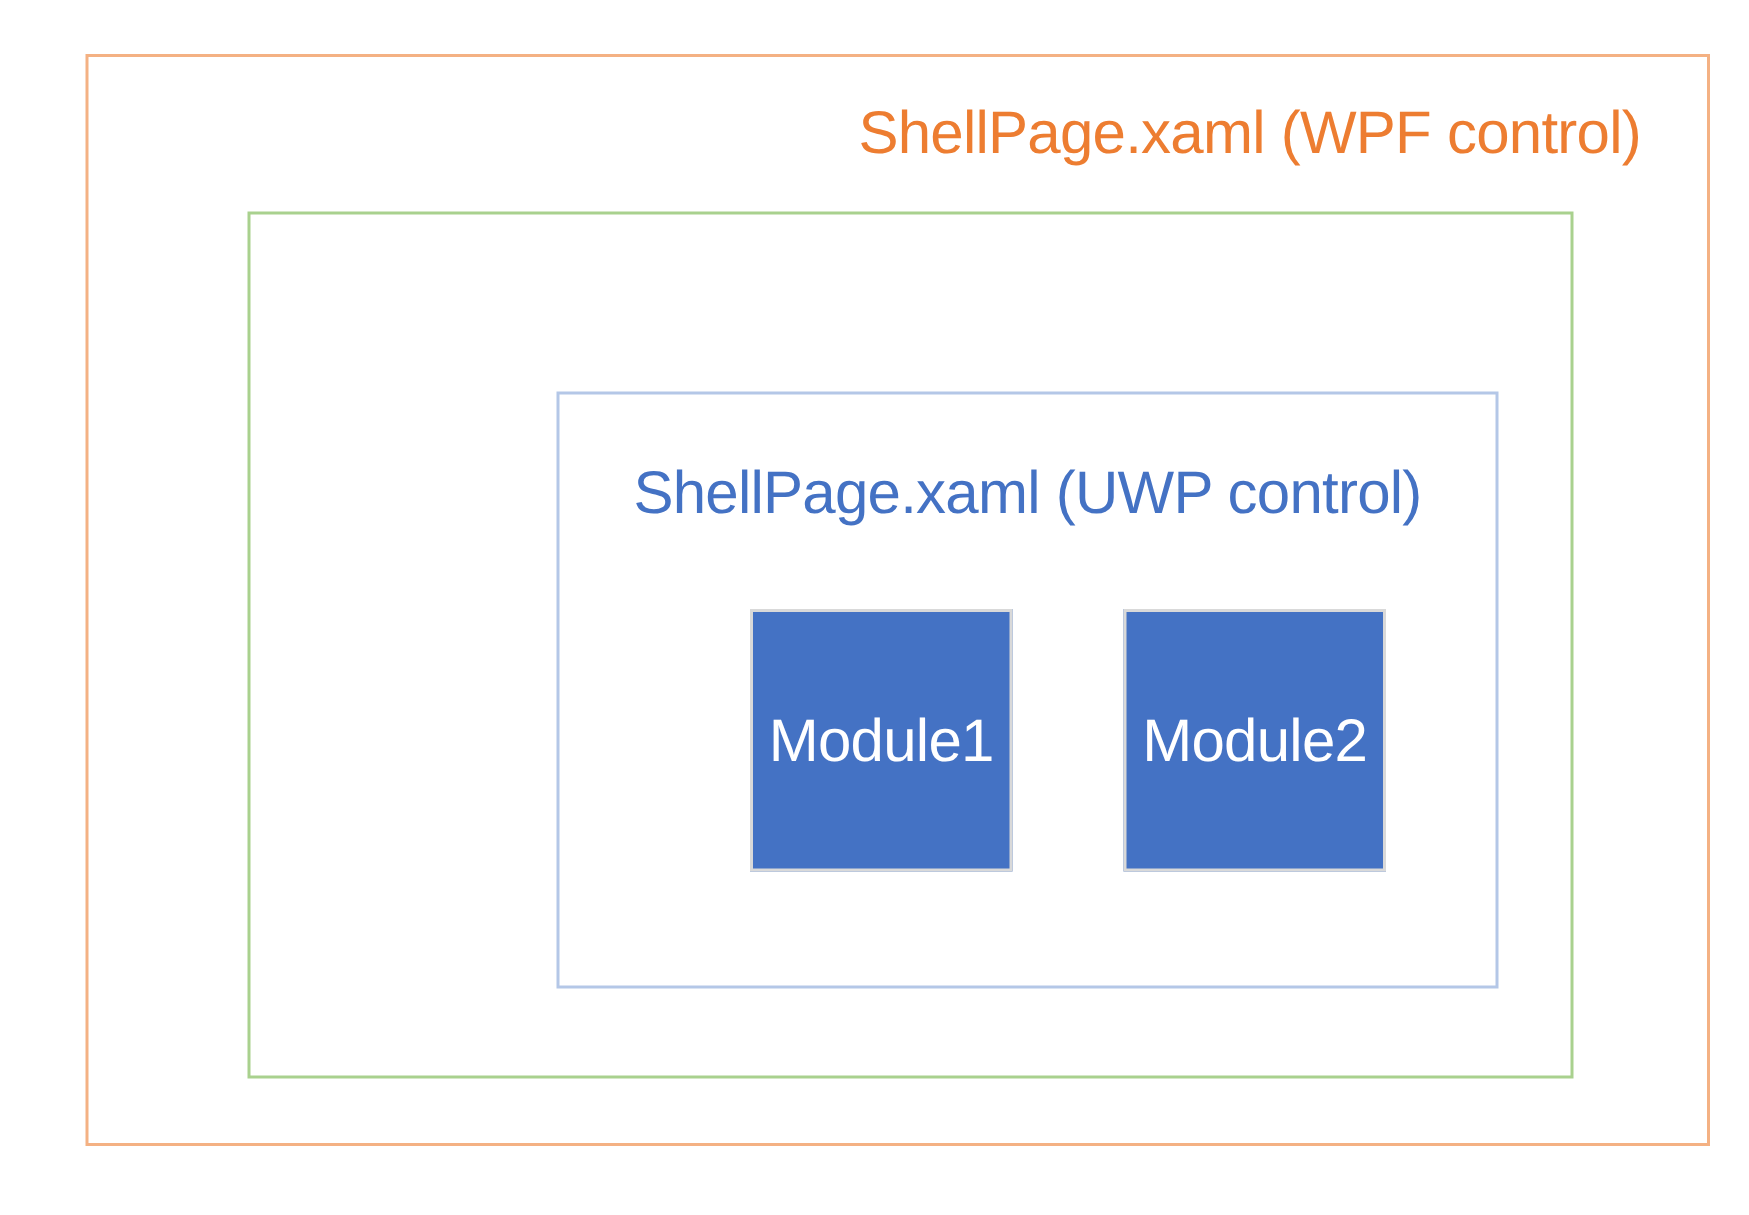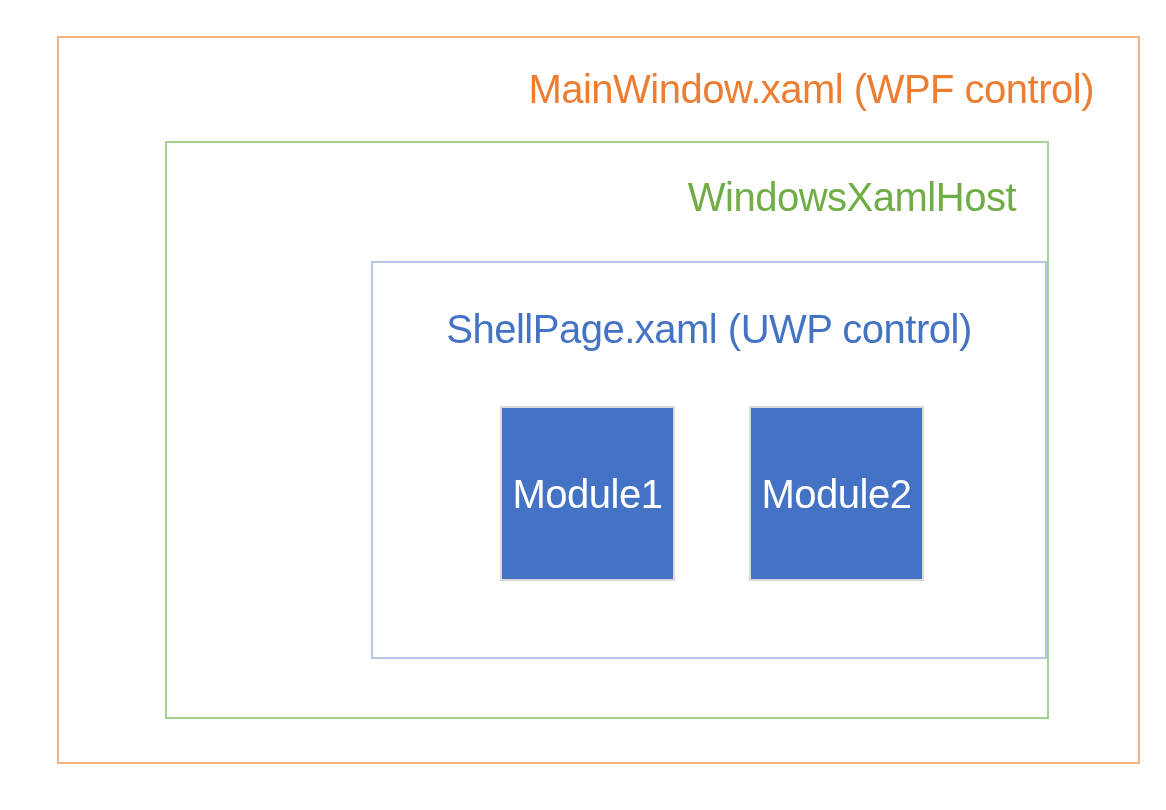--- a/index.html
+++ b/index.html
@@ -43,21 +43,21 @@
     width: 884px; height: 578px;
     border: 2px solid var(--host-border, #A9D18E);
   }
   #host-label {
     top: 34px; right: 31px;
     color: var(--host-text, #70AD47);
   }
   
   #shell-box {
     left: 204px; top: 118px;
-    width: 676px; height: 398px;
+    width: 628px; height: 398px;
     border: 2px solid var(--shell-border, #B4C7E7);
     padding-left: 48px;
   }
   #shell-label {
     top: 46px; left: 0; right: 0;
     text-align: center;
     color: var(--shell-text, #4472C4);
   }
   
   .module {
@@ -78,24 +78,23 @@
   }
   #module-1 { left: 127px; }
   #module-2 { left: 376px; }
 </style>
 </head>
 <body>
 
 <div id="canvas">
 
   <div id="wpf-box" class="box">
-    <div id="wpf-label" class="box-label">MainWindow.xaml (WPF control)</div>
+    <div id="wpf-label" class="box-label">ShellPage.xaml (WPF control)</div>
 
     <div id="host-box" class="box">
-      <div id="host-label" class="box-label">WindowsXamlHost</div>
 
       <div id="shell-box" class="box">
         <div id="shell-label" class="box-label">ShellPage.xaml (UWP control)</div>
 
         <div id="module-1" class="module">
           <span>Module</span>
           <span>1</span>
         </div>
 
         <div id="module-2" class="module">

